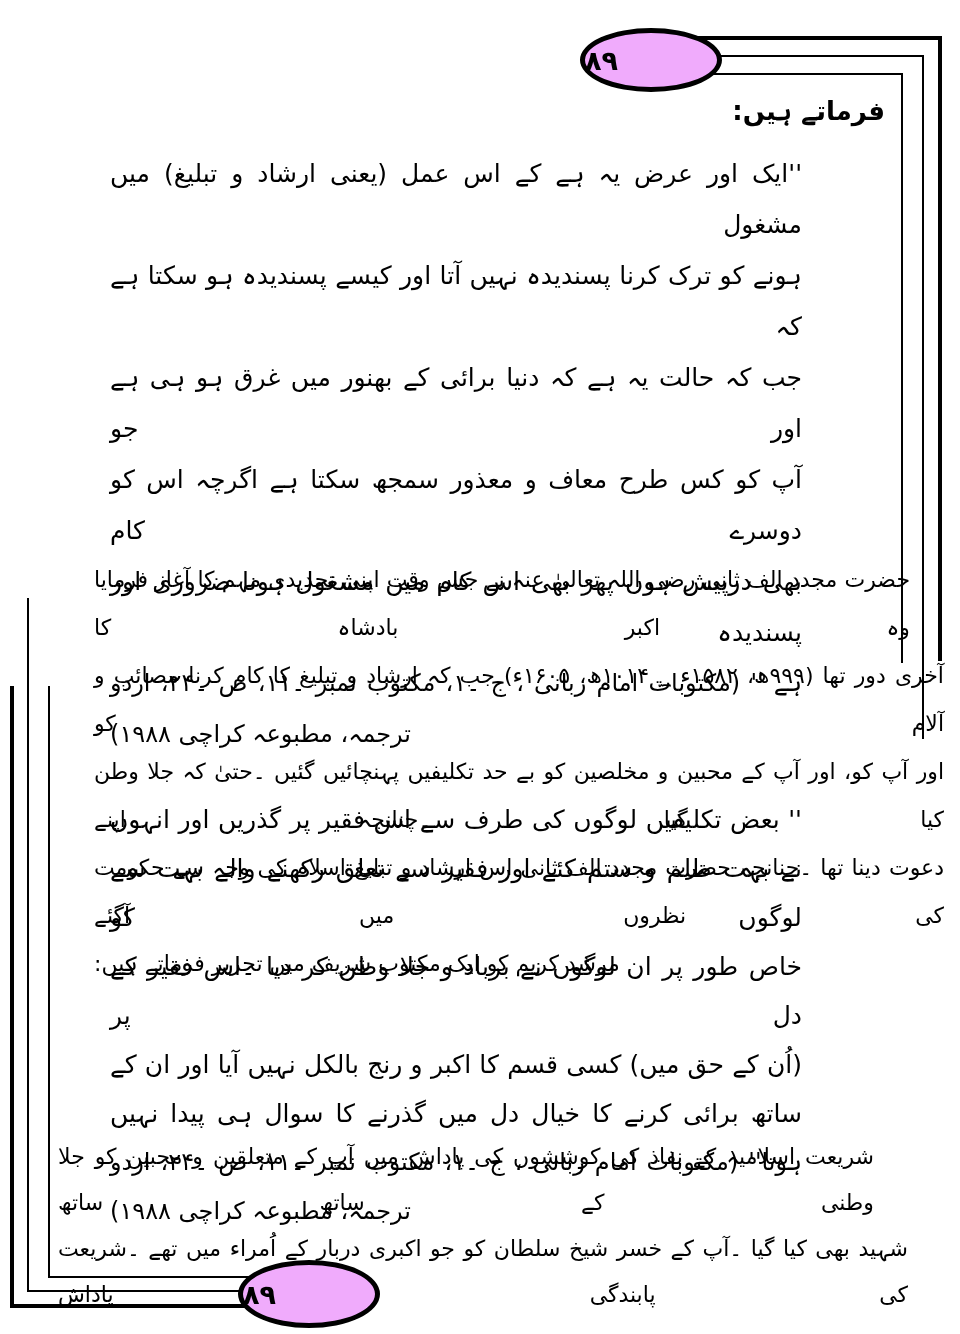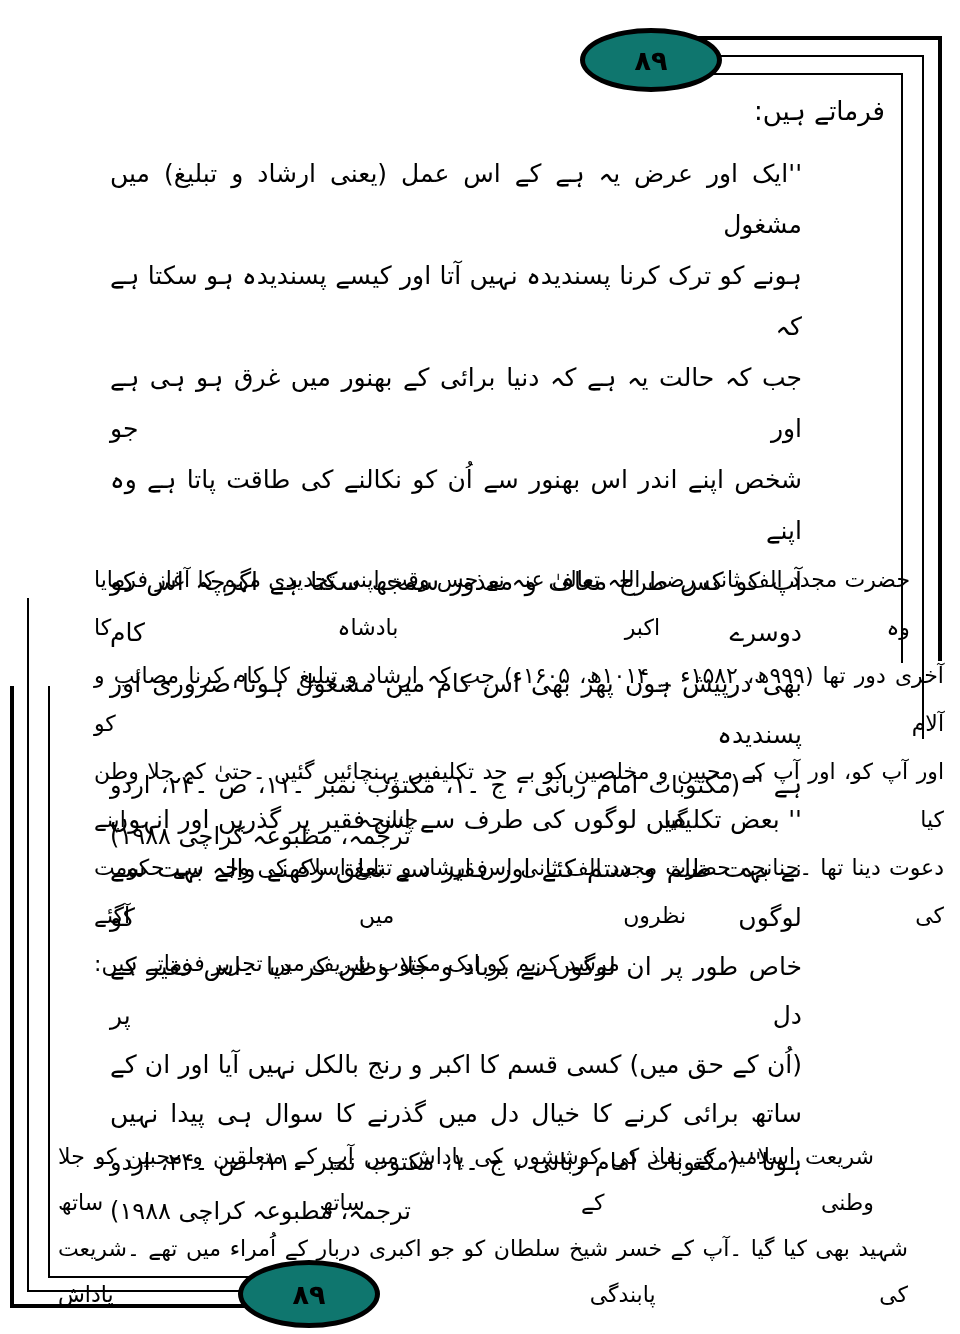--- a/index.html
+++ b/index.html
@@ -12,44 +12,44 @@
     color: #000;
   }
   .page { position: absolute; inset: 0; background: #fff; }
 
   
   .bl { position: absolute; background: #000; }
 
   
   .oval {
     position: absolute;
-    background: #0f766e;
+    background: #f0abfc;
     border: 5px solid #000;
     border-radius: 50%;
-    display: flex; align-items: center; justify-content: center;
+    display: flex; align-items: center; justify-content: flex-start;
     z-index: 3;
   }
   .oval span {
     font-size: 27px; font-weight: bold;
     font-family: "DejaVu Sans", sans-serif;
     letter-spacing: 4px;
   }
 
   
   .urdu {
     direction: rtl;
     unicode-bidi: embed;
     font-family: "DejaVu Sans", "Liberation Sans", sans-serif;
     color: #000;
     position: absolute;
   }
   .quote { font-size: 25px; line-height: 51px; }
   .para  { font-size: 22px; line-height: 48px; }
   .jline { text-align: justify; text-align-last: justify; }
-  .rline { text-align: right; }
+  .rline { text-align: right; font-weight: bold; }
   .cline { text-align: left; }
   .cite  { font-size: 24px; }
   .indent { padding-right: 34px; }
   .intro { font-size: 26px; }
 </style>
 </head>
 <body>
 
 <div class="page">
 
@@ -77,21 +77,20 @@
   <div class="oval" style="left:238px; top:1260px; width:132px; height:58px;">
     <span>۸۹</span>
   </div>
 
   <div class="urdu intro rline" style="top:96px; right:75px;">فرماتے ہیں:</div>
 
   <div class="urdu quote" style="top:148px; right:158px; width:692px;margin-left:24px;">
     <div class="jline">''ایک اور عرض یہ ہے کے اس عمل (یعنی ارشاد و تبلیغ) میں مشغول</div>
     <div class="jline">ہونے کو ترک کرنا پسندیدہ نہیں آتا اور کیسے پسندیدہ ہو سکتا ہے کہ</div>
     <div class="jline">جب کہ حالت یہ ہے کہ دنیا برائی کے بھنور میں غرق ہو ہی ہے اور جو</div>
-    <div class="jline">شخص اپنے اندر اس بھنور سے اُن کو نکالنے کی طاقت پاتا ہے وہ اپنے</div>
     <div class="jline">آپ کو کس طرح معاف و معذور سمجھ سکتا ہے اگرچہ اس کو دوسرے کام</div>
     <div class="jline">بھی درپیش ہوں پھر بھی اس کام میں مشغول ہونا ضروری اور پسندیدہ</div>
     <div class="jline cite">ہے ''  (مکتوبات امام ربانی ، ج ۔۱، مکتوب نمبر ۔۱۱، ص ۔۲۴، اردو</div>
     <div class="cline cite">ترجمہ، مطبوعہ کراچی ۱۹۸۸)</div>
   </div>
 
   <div class="urdu para" style="top:556px; left:58px; width:850px;margin-left:36px;">
     <div class="jline indent">حضرت مجدد الف ثانی رضی اللہ تعالیٰ عنہ نے جس وقت اپنی تجدیدی مہم کا آغاز فرمایا وہ اکبر بادشاہ کا</div>
     <div class="jline">آخری دور تھا (۹۹۹ھ، ۱۵۸۲ء ؁ ۱۰۱۴ھ، ۱۶۰۵ء) جب کہ ارشاد و تبلیغ کا کام کرنا مصائب و آلام کو</div>
     <div class="jline">اور آپ کو، اور آپ کے محبین و مخلصین کو بے حد تکلیفیں پہنچائیں گئیں ۔حتیٰ کہ جلا وطن کیا گیا ۔چنانچہ اپنے</div>

